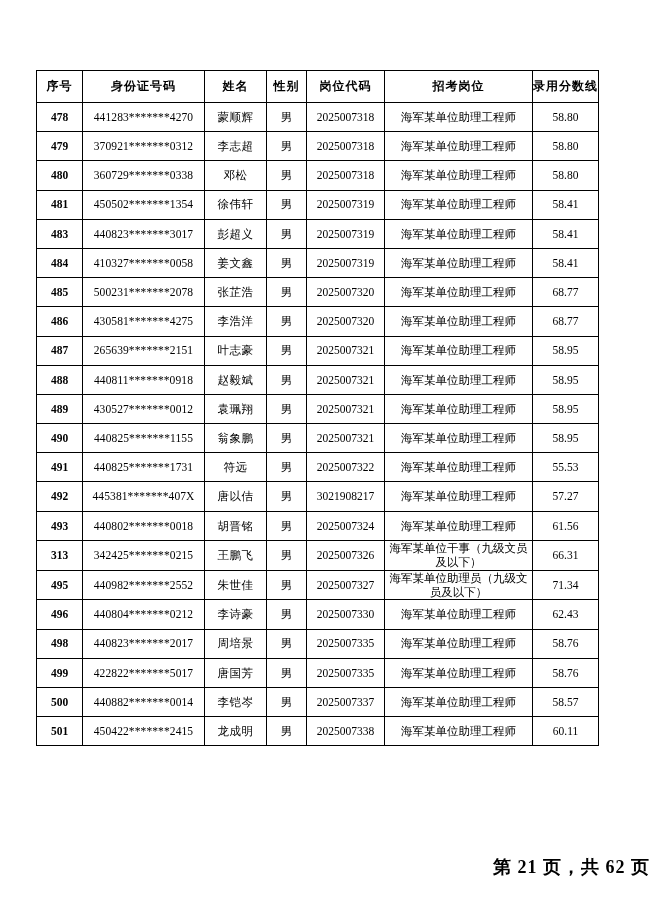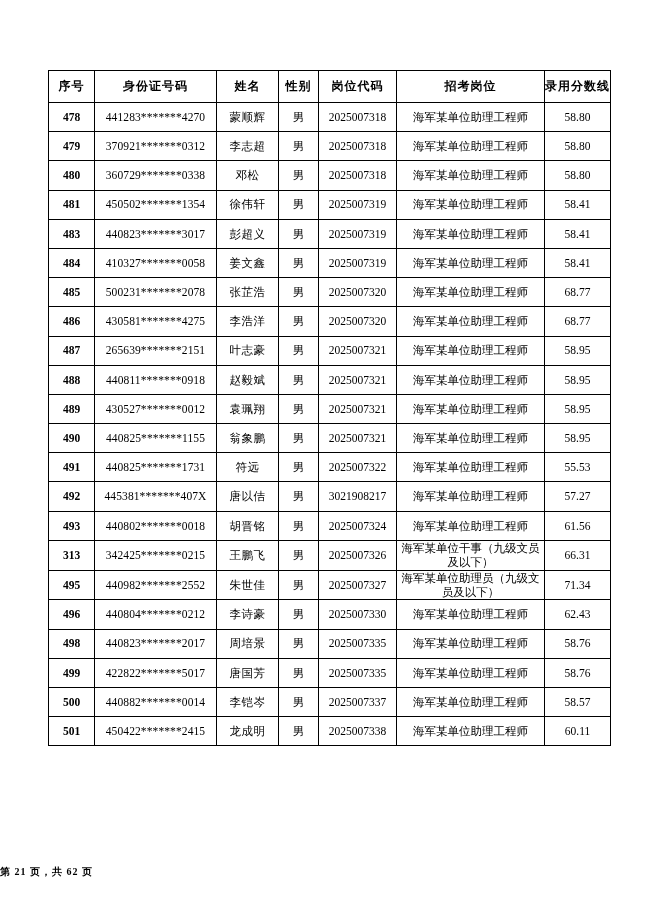--- a/index.html
+++ b/index.html
@@ -11,21 +11,21 @@
     height: 919px;
     background: #ffffff;
     font-family: "Liberation Serif", "DejaVu Serif", serif;
     color: #000000;
     position: relative;
   }
   .page {
     width: 650px;
     height: 919px;
     box-sizing: border-box;
-    padding: 70px 44px 0 48px;
+    padding: 70px 44px 0 36px;
     position: relative;
   }
   table.roster {
     border-collapse: collapse;
     width: 562px;
     table-layout: fixed;
     border: 1.3px solid #000;
   }
   table.roster th, table.roster td {
     border: 0.9px solid #000;
@@ -65,22 +65,22 @@
     padding-right: 2px;
     line-height: 1.3;
   }
   td.score { font-size: 11.5px; margin-left: 8px; }
 
   .footer {
     position: absolute;
     left: 0;
     right: 0;
     bottom: 40px;
-    text-align: left;
-    font-size: 10px;
+    text-align: right;
+    font-size: 18px;
     font-weight: bold;
     letter-spacing: 1px;
   }
 </style>
 </head>
 <body>
 
 <div class="page">
   <table class="roster">
     <colgroup>

